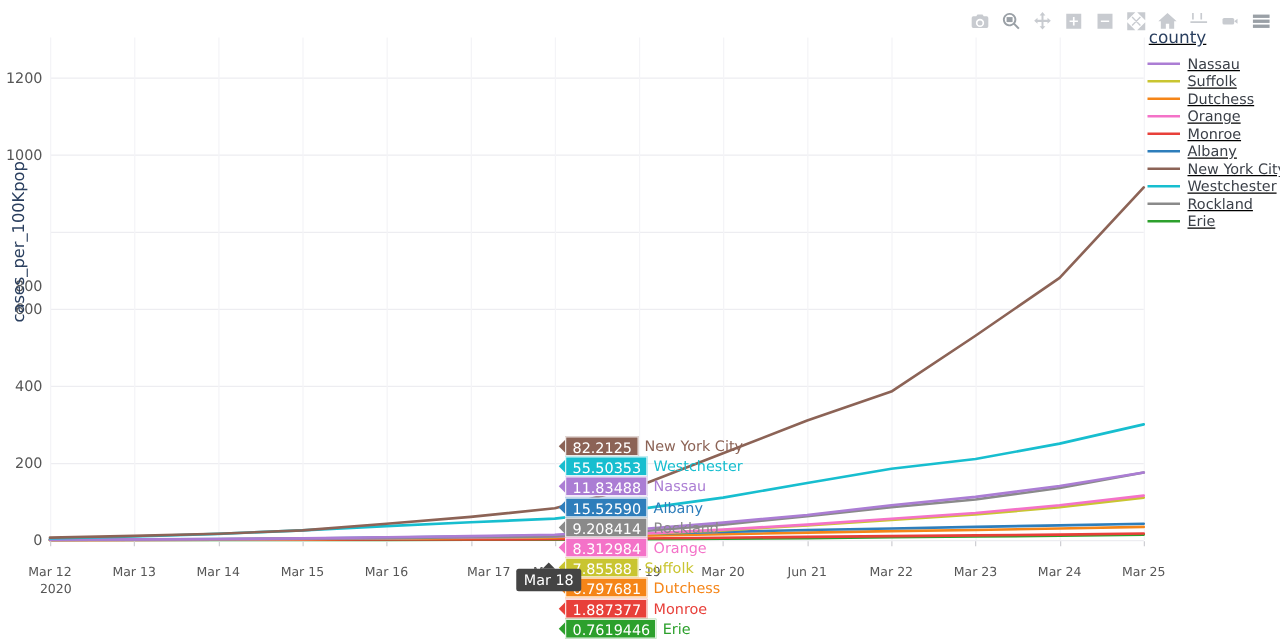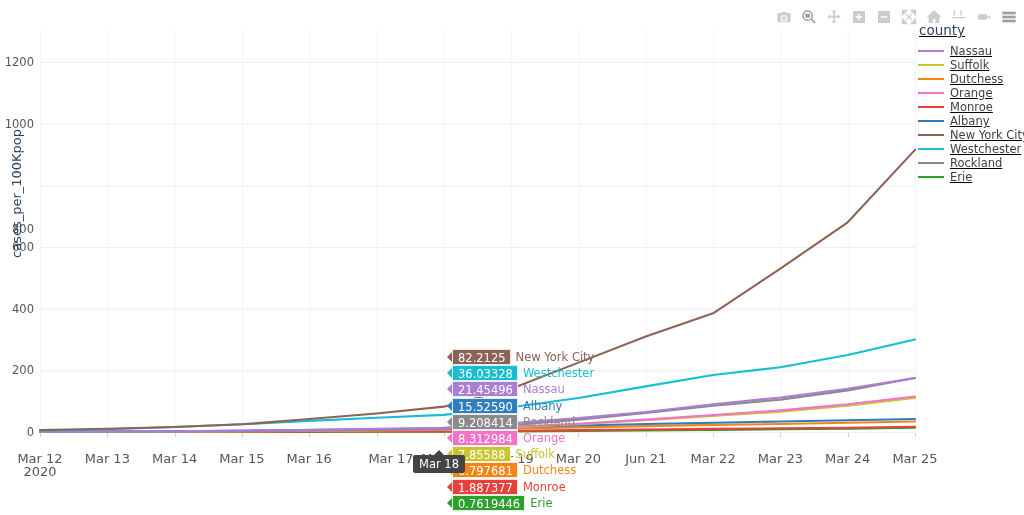--- a/index.html
+++ b/index.html
@@ -17,22 +17,22 @@
   .mb-btn svg *{fill:#c8cbd0;}
   .mb-btn.active svg *{fill:#9aa0a6;}
 
   
   .plot{position:absolute;left:0;top:0;width:1024px;height:515px;}
 
   .ytick{position:absolute;right:0;transform:translateY(-50%);
     font-size:11.5px;color:#565656;text-align:right;width:34px;}
   .ytick-wrap{position:absolute;left:0;top:0;width:34px;height:515px;}
 
-  .xtick{position:absolute;transform:translateX(-50%);font-size:13px;color:#565656;
-    text-align:center;white-space:pre-line;line-height:13px;top:452px;}
+  .xtick{position:absolute;transform:translateX(-50%);font-size:10px;color:#565656;
+    text-align:right;white-space:pre-line;line-height:13px;top:452px;}
   .xtickmark{position:absolute;top:433px;width:1px;height:4px;background:#cfcfd4;}
 
   .ylabel{position:absolute;left:6px;top:50%;transform:translate(-50%,-50%) rotate(-90deg);
     transform-origin:center;font-size:13px;color:#2a3f5f;white-space:nowrap;
     width:0;overflow:visible;}
   .ylabel span{display:block;transform:translateX(-50%);}
 
   
   .legend{position:absolute;left:918px;top:22px;width:106px;text-decoration:underline;}
   .legend-title{font-size:13.5px;color:#2a3f5f;margin-bottom:6px;padding-left:1px;}
@@ -229,26 +229,26 @@
     </div>
 
     <div id="hoverlayer">
         <div class="hoverbox" style="left: 452px; top: 349px;">
           <span class="hv-arrow" style="border-right-color: rgb(140, 99, 86);"></span>
           <span class="hv-val" style="background: rgb(140, 99, 86);">82.2125</span>
           <span class="hv-name" style="color: rgb(140, 99, 86);">New York City</span>
         </div>
         <div class="hoverbox" style="left: 452px; top: 365.2px;">
           <span class="hv-arrow" style="border-right-color: rgb(23, 190, 207);"></span>
-          <span class="hv-val" style="background: rgb(23, 190, 207);">36.03328</span>
+          <span class="hv-val" style="background: rgb(23, 190, 207);">55.50353</span>
           <span class="hv-name" style="color: rgb(23, 190, 207);">Westchester</span>
         </div>
         <div class="hoverbox" style="left: 452px; top: 381.4px;">
           <span class="hv-arrow" style="border-right-color: rgb(171, 125, 212);"></span>
-          <span class="hv-val" style="background: rgb(171, 125, 212);">21.45496</span>
+          <span class="hv-val" style="background: rgb(171, 125, 212);">11.83488</span>
           <span class="hv-name" style="color: rgb(171, 125, 212);">Nassau</span>
         </div>
         <div class="hoverbox" style="left: 452px; top: 397.6px;">
           <span class="hv-arrow" style="border-right-color: rgb(46, 126, 187);"></span>
           <span class="hv-val" style="background: rgb(46, 126, 187);">15.52590</span>
           <span class="hv-name" style="color: rgb(46, 126, 187);">Albany</span>
         </div>
         <div class="hoverbox" style="left: 452px; top: 413.8px;">
           <span class="hv-arrow" style="border-right-color: rgb(138, 138, 138);"></span>
           <span class="hv-val" style="background: rgb(138, 138, 138);">9.208414</span>

